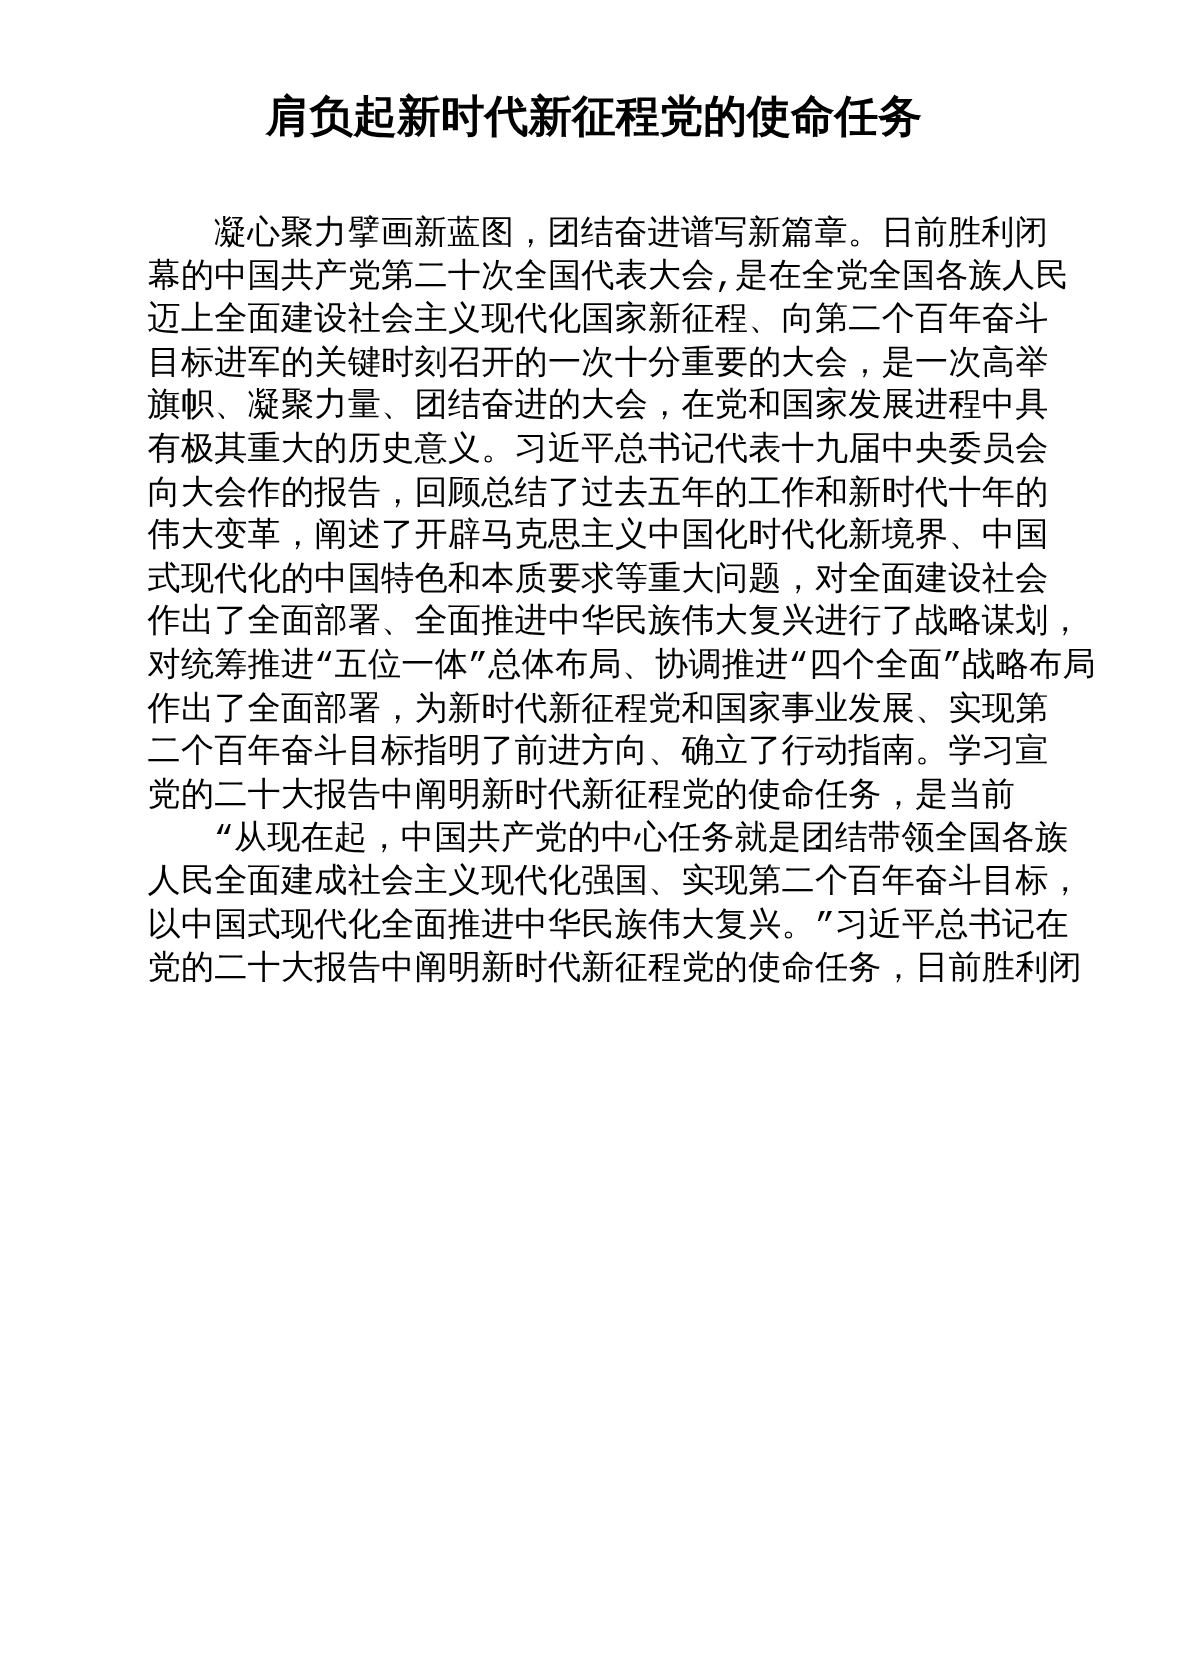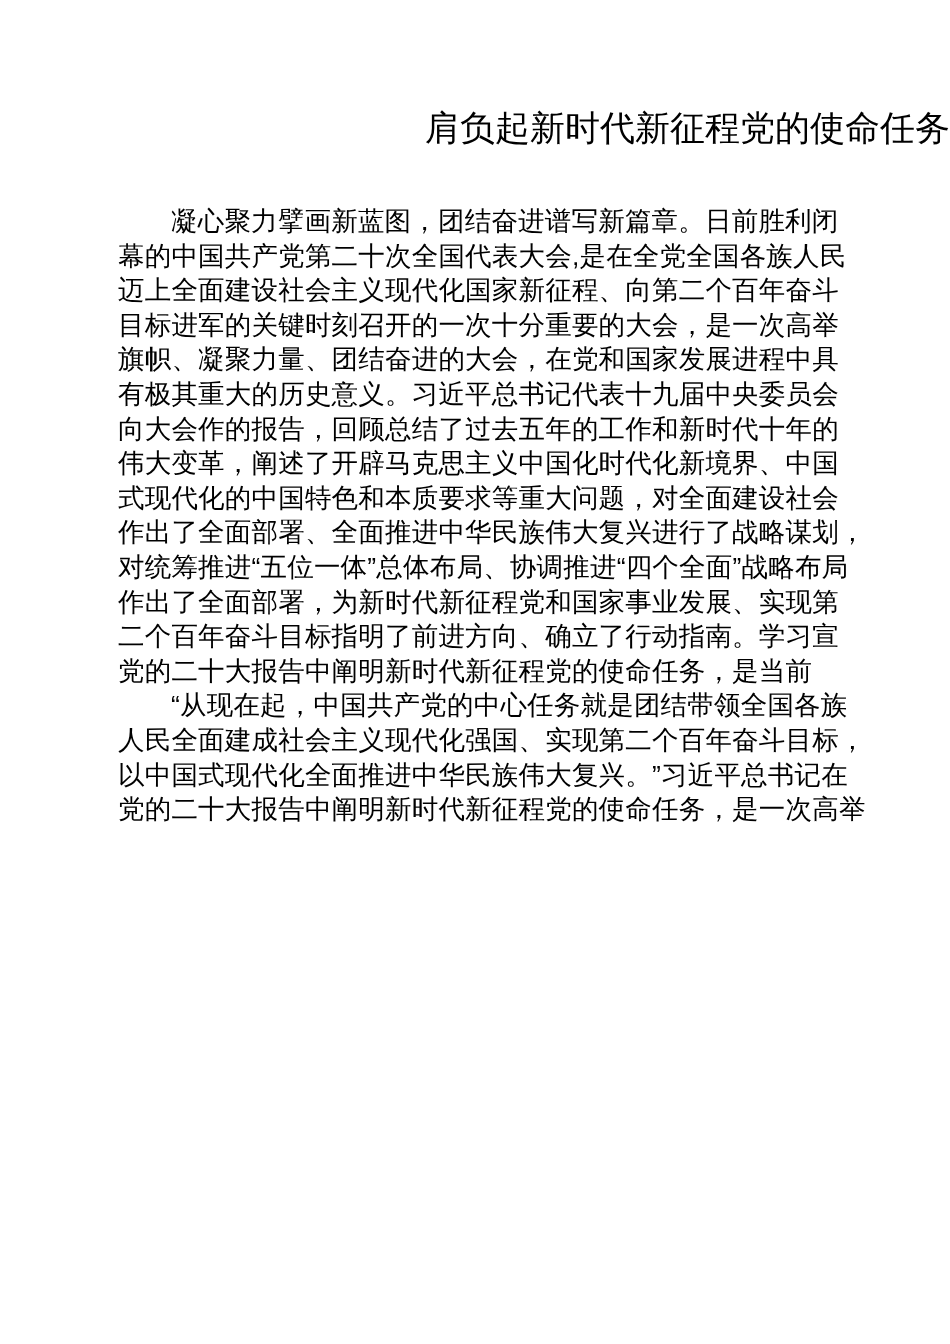--- a/index.html
+++ b/index.html
@@ -11,35 +11,36 @@
     position: relative;
     width: 950px;
     height: 1344px;
     background: #ffffff;
     color: #000000;
     font-family: "Liberation Sans", sans-serif;
     overflow: hidden;
   }
   .doc-title {
     margin: 0;
-    padding-top: 107px;
+    padding-top: 73px;
     font-size: 35px;
     line-height: 42px;
-    font-weight: normal;
-    text-align: right;
+    font-weight: bold;
+    text-align: center;
     letter-spacing: 0px;
     color: #000000;
   }
   .doc-body {
     margin-top: 55px;
     padding-left: 118px;
     padding-right: 54px;
     font-size: 26.5px;
     line-height: 34.6px;
     color: #000000;
+    font-family: Liberation Mono, monospace;
   }
   .paragraph {
     margin: 0;
   }
   .line {
     white-space: nowrap;
     letter-spacing: 0.2px;
   }
   .line.first {
     text-indent: 2em;
@@ -64,16 +65,16 @@
         <div class="line">作出了全面部署、全面推进中华民族伟大复兴进行了战略谋划，</div>
         <div class="line">对统筹推进“五位一体”总体布局、协调推进“四个全面”战略布局</div>
         <div class="line">作出了全面部署，为新时代新征程党和国家事业发展、实现第</div>
         <div class="line">二个百年奋斗目标指明了前进方向、确立了行动指南。学习宣</div>
         <div class="line">党的二十大报告中阐明新时代新征程党的使命任务，是当前</div>
       </div>
       <div class="paragraph">
         <div class="line first">“从现在起，中国共产党的中心任务就是团结带领全国各族</div>
         <div class="line">人民全面建成社会主义现代化强国、实现第二个百年奋斗目标，</div>
         <div class="line">以中国式现代化全面推进中华民族伟大复兴。”习近平总书记在</div>
-        <div class="line">党的二十大报告中阐明新时代新征程党的使命任务，是一次高举</div>
+        <div class="line">党的二十大报告中阐明新时代新征程党的使命任务，日前胜利闭</div>
       </div>
     </div>
 </div>
 
 </body></html>

